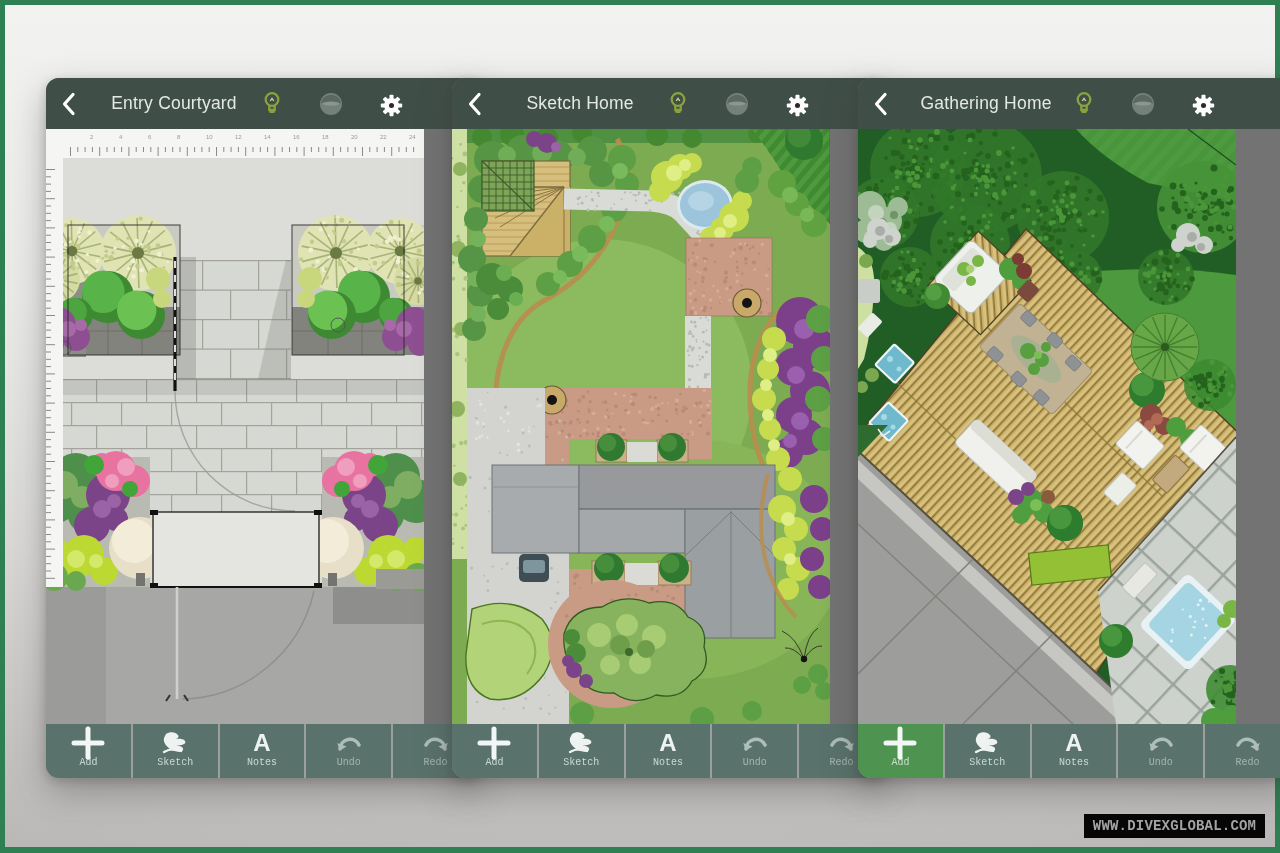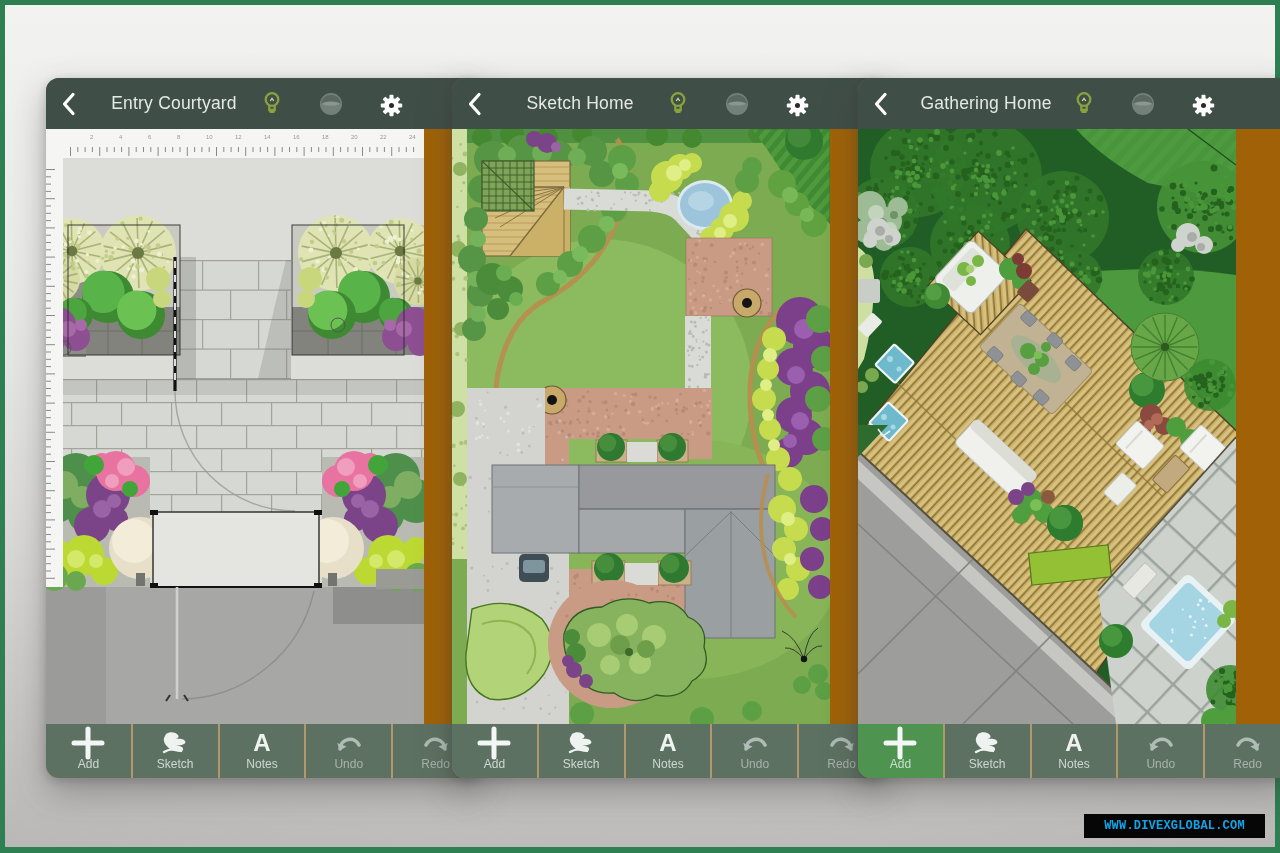--- a/index.html
+++ b/index.html
@@ -1,39 +1,39 @@
 <!DOCTYPE html>
 <html><head><meta charset="utf-8">
 <style>
   html,body{margin:0;padding:0;width:1280px;height:853px;overflow:hidden;}
   body{font-family:"Liberation Sans",sans-serif;background:#2e7f51;position:relative;}
   .bg{position:absolute;left:5px;top:5px;width:1270px;height:842px;
       background:radial-gradient(130% 90% at 50% 28%, rgba(0,0,0,0) 55%, rgba(90,88,86,0.18) 100%),linear-gradient(180deg,#f2f2f0 0%,#e9eae8 35%,#d8d7d5 65%,#c9c7c5 100%);}
   .phone{position:absolute;top:78px;width:436px;height:700px;border-radius:13px;overflow:hidden;filter:blur(0.55px);
-      box-shadow:0 14px 34px rgba(60,60,60,0.38), 0 3px 10px rgba(60,60,60,0.25);background:#a16207;}
+      box-shadow:0 14px 34px rgba(60,60,60,0.38), 0 3px 10px rgba(60,60,60,0.25);background:#737373;}
   .hdr{position:absolute;left:0;top:0;width:100%;height:51px;background:#404e48;}
   .hdr .back{position:absolute;left:14px;top:14px;}
   .hdr .title{position:absolute;left:128px;top:0;transform:translateX(-50%);line-height:51px;
       color:#e3e9e5;font-size:17.5px;letter-spacing:0.2px;white-space:nowrap;}
   .hdr .bulb{position:absolute;left:216px;top:12px;}
   .hdr .helm{position:absolute;left:272px;top:13px;}
   .hdr .gear{position:absolute;left:332px;top:14px;transform:scale(0.93);}
   .plan{position:absolute;left:0;top:51px;} .plan svg{filter:blur(0.7px);}
   .tools{position:absolute;left:0;bottom:0;width:100%;height:54px;display:flex;
       background:rgba(196,206,202,0.5);}
   .cell{flex:1;margin-right:2px;background:rgba(77,106,98,0.85);display:flex;flex-direction:column;
       align-items:center;justify-content:flex-start;gap:1px;padding-top:5px;}
   .cell:last-child{margin-right:4px;}
   .cell .ic{height:27px;display:flex;align-items:center;justify-content:center;}
-  .cell span{font-size:12px;color:rgba(235,243,240,0.78);margin-top:0;}
+  .cell span{font-size:10px;color:rgba(235,243,240,0.78);margin-top:0;font-family:Liberation Mono, monospace;}
   .cell.dim svg{opacity:0.65} .cell.dim span{color:rgba(235,243,240,0.5);}
   .cell.green{background:#4e9350;}
   .wm{position:absolute;left:1084px;top:814px;width:181px;height:24px;background:#060606;
       display:flex;align-items:center;justify-content:center;}
-  .wm span{font-family:"Liberation Mono",monospace;font-size:12px;font-weight:bold;color:#0ea5e9;letter-spacing:0.2px;}
+  .wm span{font-family:"Liberation Mono",monospace;font-size:14px;font-weight:bold;color:#a3a3a3;letter-spacing:0.2px;}
 </style></head>
 <body>
 
 <div class="bg"></div>
 
 <div class="phone" style="left:46px;">
 
     <div class="hdr">
 
       <svg class="back" width="16" height="24" viewBox="0 0 16 24">

